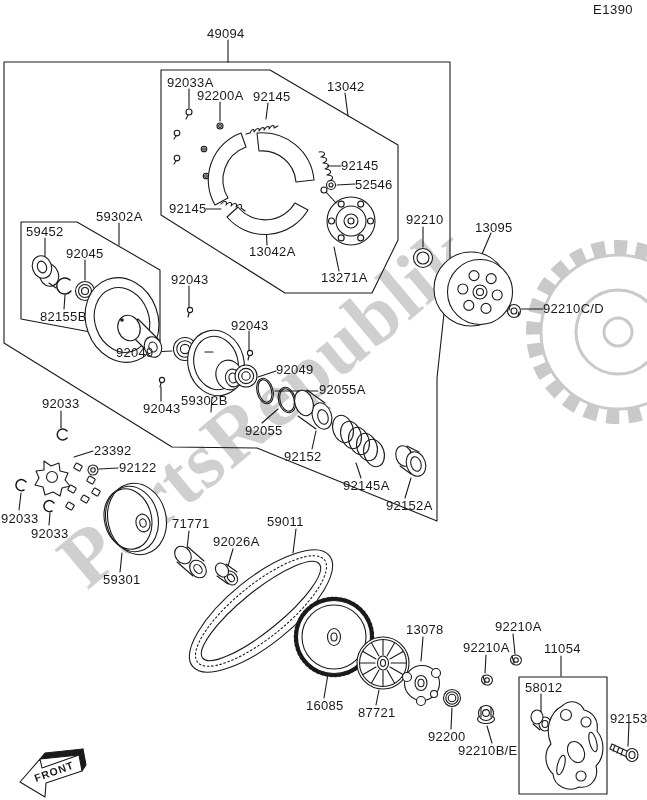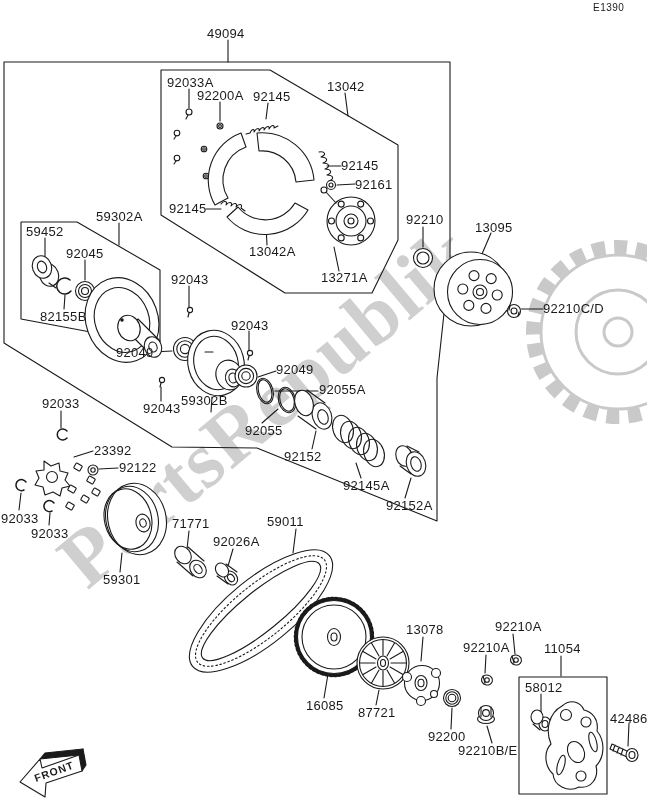--- a/index.html
+++ b/index.html
@@ -1,20 +1,20 @@
 <!DOCTYPE html>
 <html><head>
 <meta charset="utf-8">
 <style>
   html,body{margin:0;padding:0;background:#ffffff;}
   .page{position:relative;width:647px;height:800px;background:#fff;overflow:hidden;
         font-family:"Liberation Sans",sans-serif;}
   .lbl{position:absolute;font-size:13px;line-height:14px;color:#1a1a1a;
        letter-spacing:.3px;white-space:nowrap;}
-  .doc-code{position:absolute;font-size:10px;color:#1a1a1a;letter-spacing:.5px;}
+  .doc-code{position:absolute;font-size:13px;color:#1a1a1a;letter-spacing:.5px;}
   .watermark{position:absolute;left:95px;top:516px;height:84px;
        font-family:"Liberation Serif",serif;font-weight:bold;font-size:80px;
        color:#a8a8a8;opacity:.55;transform:rotate(-40deg);transform-origin:0 100%;
        white-space:nowrap;letter-spacing:1px;}
   svg{position:absolute;left:0;top:0;}
 </style>
 </head>
 <body>
 
 <div class="page">
@@ -328,21 +328,21 @@
     </g>
   </svg>
 
   <div class="doc-code" style="left:593px;top:2px">E1390</div>
   <div class="lbl" style="left:207px;top:27px">49094</div>
   <div class="lbl" style="left:167px;top:76px">92033A</div>
   <div class="lbl" style="left:197px;top:89px">92200A</div>
   <div class="lbl" style="left:253px;top:90px">92145</div>
   <div class="lbl" style="left:327px;top:80px">13042</div>
   <div class="lbl" style="left:341px;top:159px">92145</div>
-  <div class="lbl" style="left:355px;top:178px">92161</div>
+  <div class="lbl" style="left:355px;top:178px">52546</div>
   <div class="lbl" style="left:169px;top:202px">92145</div>
   <div class="lbl" style="left:249px;top:245px">13042A</div>
   <div class="lbl" style="left:321px;top:271px">13271A</div>
   <div class="lbl" style="left:406px;top:213px">92210</div>
   <div class="lbl" style="left:475px;top:221px">13095</div>
   <div class="lbl" style="left:543px;top:302px">92210C/D</div>
   <div class="lbl" style="left:96px;top:210px">59302A</div>
   <div class="lbl" style="left:26px;top:225px">59452</div>
   <div class="lbl" style="left:66px;top:247px">92045</div>
   <div class="lbl" style="left:40px;top:310px">82155B</div>
@@ -368,15 +368,15 @@
   <div class="lbl" style="left:267px;top:515px">59011</div>
   <div class="lbl" style="left:306px;top:699px">16085</div>
   <div class="lbl" style="left:358px;top:706px">87721</div>
   <div class="lbl" style="left:406px;top:623px">13078</div>
   <div class="lbl" style="left:495px;top:620px">92210A</div>
   <div class="lbl" style="left:463px;top:641px">92210A</div>
   <div class="lbl" style="left:544px;top:642px">11054</div>
   <div class="lbl" style="left:525px;top:681px">58012</div>
   <div class="lbl" style="left:428px;top:730px">92200</div>
   <div class="lbl" style="left:458px;top:744px">92210B/E</div>
-  <div class="lbl" style="left:610px;top:712px">42486</div>
+  <div class="lbl" style="left:610px;top:712px">92153</div>
 
 </div>
 
 </body></html>

